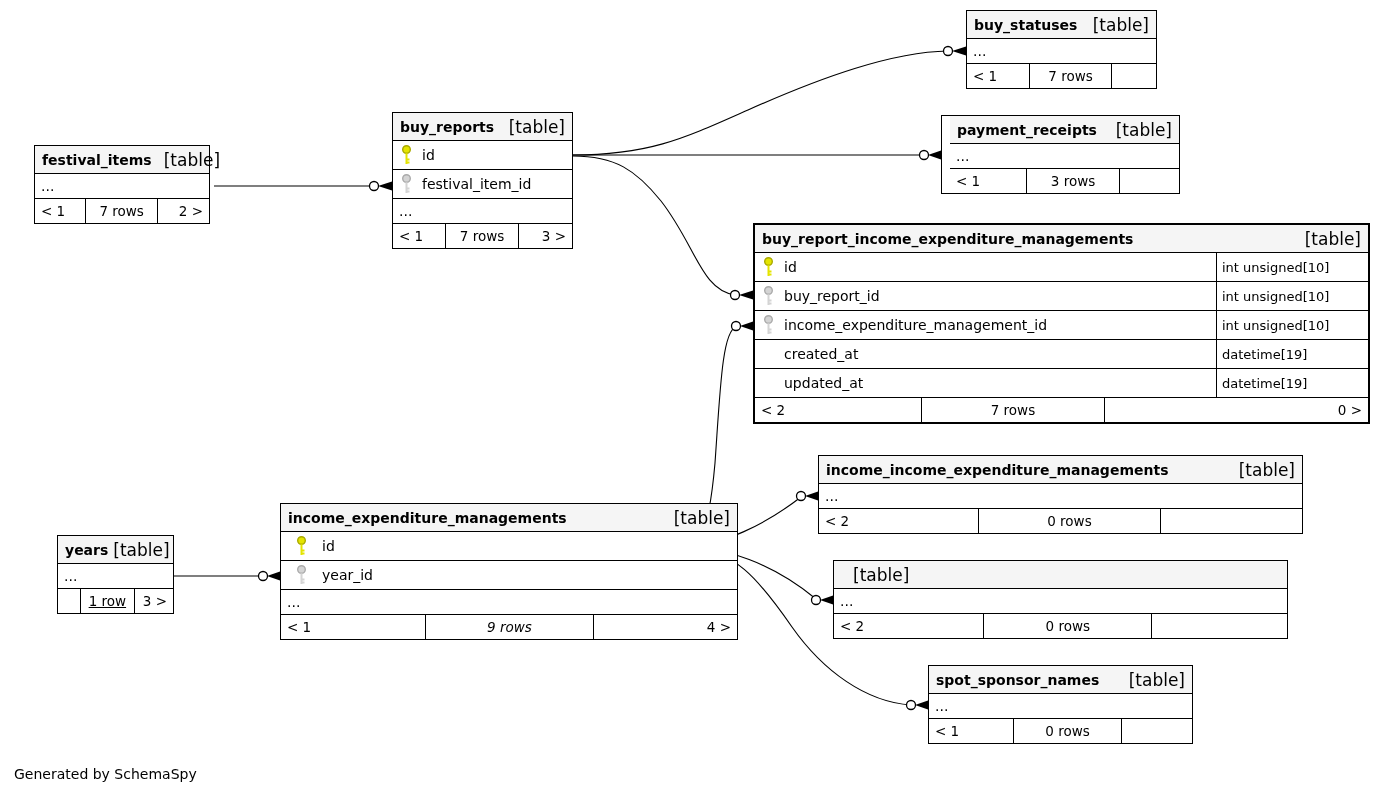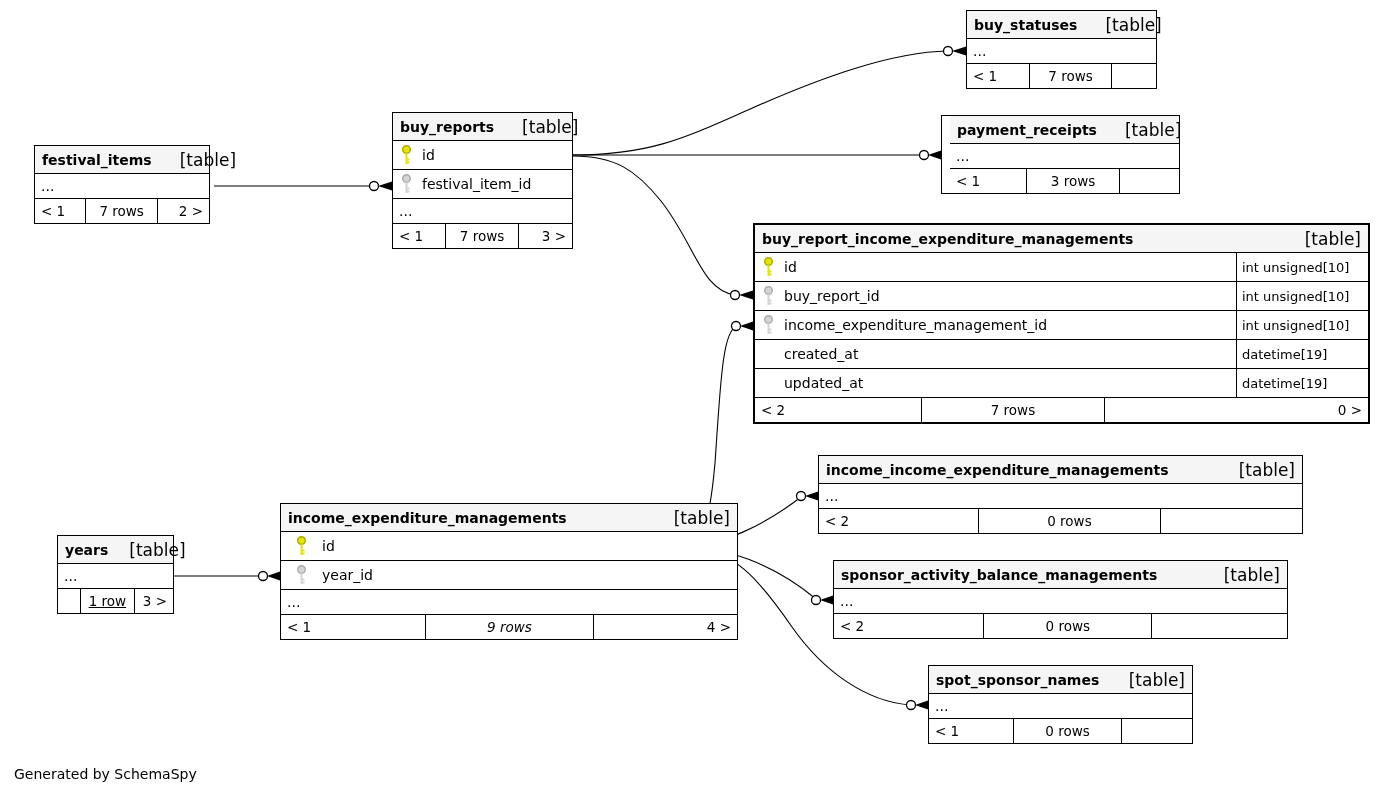--- a/index.html
+++ b/index.html
@@ -4,30 +4,30 @@
 <style>
   * { box-sizing: border-box; margin: 0; padding: 0; }
   html,body { background:#fff; }
   body { font-family: "DejaVu Sans", "Liberation Sans", sans-serif; }
   #canvas { position:relative; width:1388px; height:797px; background:#fff; overflow:hidden; }
   #wires { position:absolute; left:0; top:0; width:1388px; height:797px; }
 
   .tbl { position:absolute; background:#fff; border:1px solid #000; font-size:14px; color:#000; }
   .tbl.big { border-width:2px; }
   .tbl-header { background:#f5f5f5; display:flex; justify-content:space-between; align-items:center;
-                height:28px; padding:0 7px; border-bottom:1px solid #000;gap:16px; }
+                height:28px; padding:0 7px; border-bottom:1px solid #000; }
   .tbl-name { font-weight:bold; white-space:nowrap; }
   .tbl-tag { font-size:17px; white-space:nowrap; margin-left:12px; }
   .tbl-row { display:flex; align-items:center; height:29px; padding:0 0 0 7px; border-bottom:1px solid #000; }
   .tbl-row.dots { height:25px; padding-left:6px; }
   .row-label { white-space:nowrap; }
   .keyicon { width:13px; height:22px; margin-right:9px; flex:0 0 auto; }
   .keyspacer { width:22px; flex:0 0 auto; }
   .type-cell { margin-left:auto; align-self:stretch; display:flex; align-items:center;
-               border-left:1px solid #000; width:132px; flex:0 0 auto; padding:0 5px; font-size:13px; white-space:nowrap; }
+               border-left:1px solid #000; width:152px; flex:0 0 auto; padding:0 5px; font-size:13px; white-space:nowrap; }
   .tbl-footer { display:flex; height:24px; font-size:13.5px; }
   .tbl-footer .cell { display:flex; align-items:center; padding:0 6px; border-left:1px solid #000; overflow:hidden; white-space:nowrap; }
   .tbl-footer .cell:first-child { border-left:none; }
   .tbl-footer .cell.c-left { justify-content:flex-start; }
   .tbl-footer .cell.c-mid { justify-content:center; }
   .tbl-footer .cell.c-right { justify-content:flex-end; }
   #credit { position:absolute; left:14px; top:766px; font-size:14px; color:#000; }
 </style>
 </head>
 <body>
@@ -217,21 +217,20 @@
     </div>
     <div class="tbl-footer">
       <div class="cell c-left" style="flex:0 0 33%;">&lt; 2</div>
       <div class="cell c-mid" style="flex:0 0 37.5%;">0 rows</div>
       <div class="cell c-right" style="flex:1;"></div>
     </div>
   </div>
 
   <div class="tbl" style="left:833px; top:560px; width:455px;">
     <div class="tbl-header">
-      <span class="tbl-name">sponsor_activity_balance_managements</span>
       <span class="tbl-tag">[table]</span>
     </div>
     <div class="tbl-row dots">
       <span class="row-label">...</span>
     </div>
     <div class="tbl-footer">
       <div class="cell c-left" style="flex:0 0 33%;">&lt; 2</div>
       <div class="cell c-mid" style="flex:0 0 37%;">0 rows</div>
       <div class="cell c-right" style="flex:1;"></div>
     </div>

